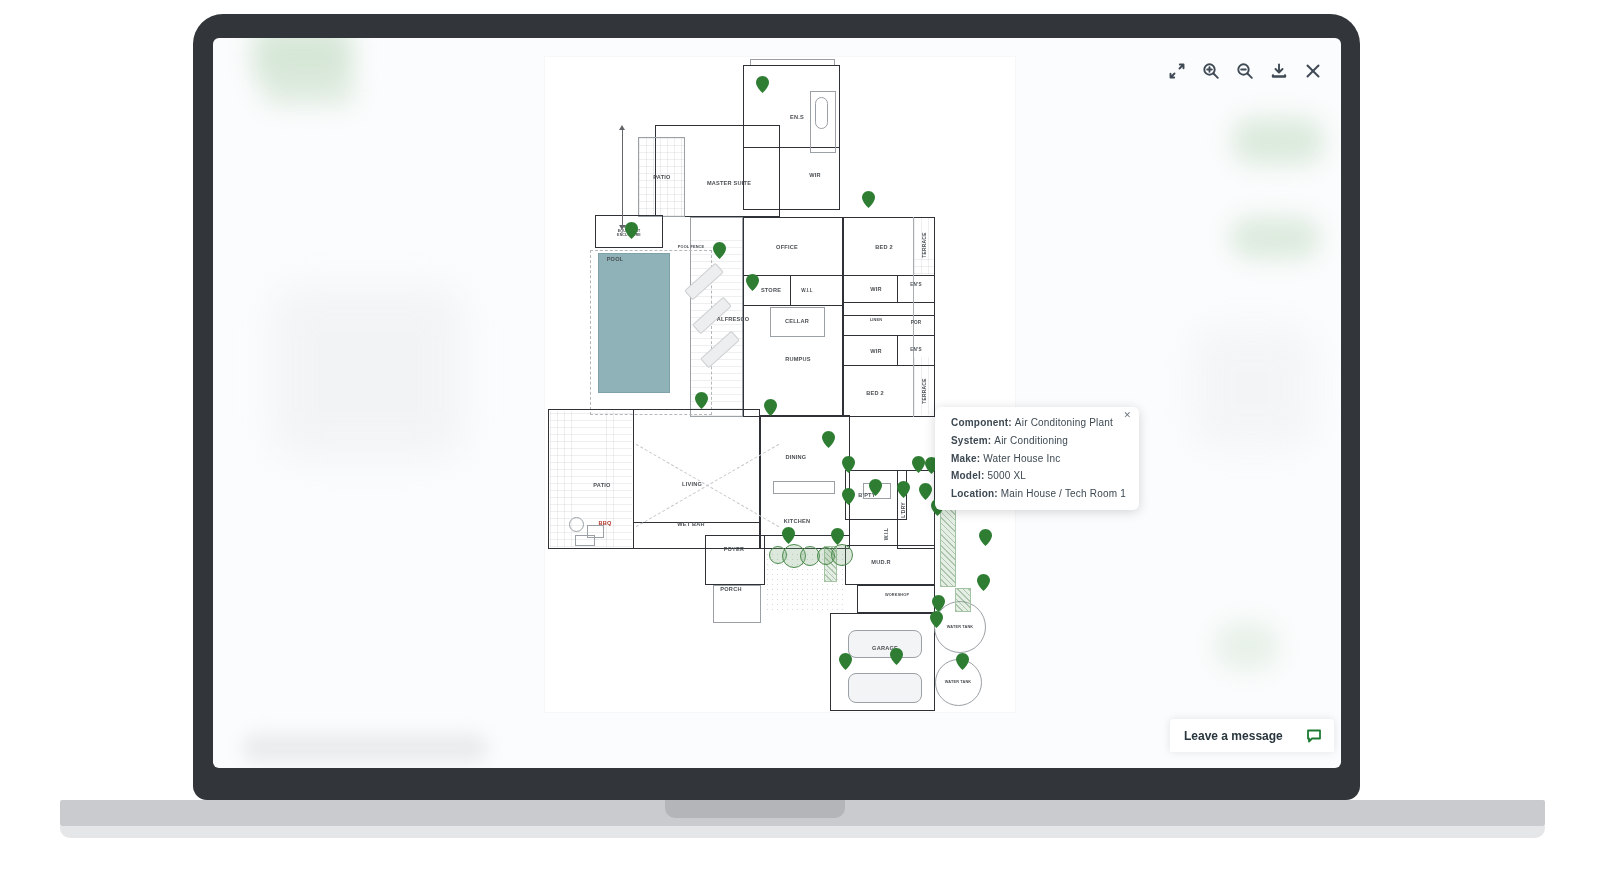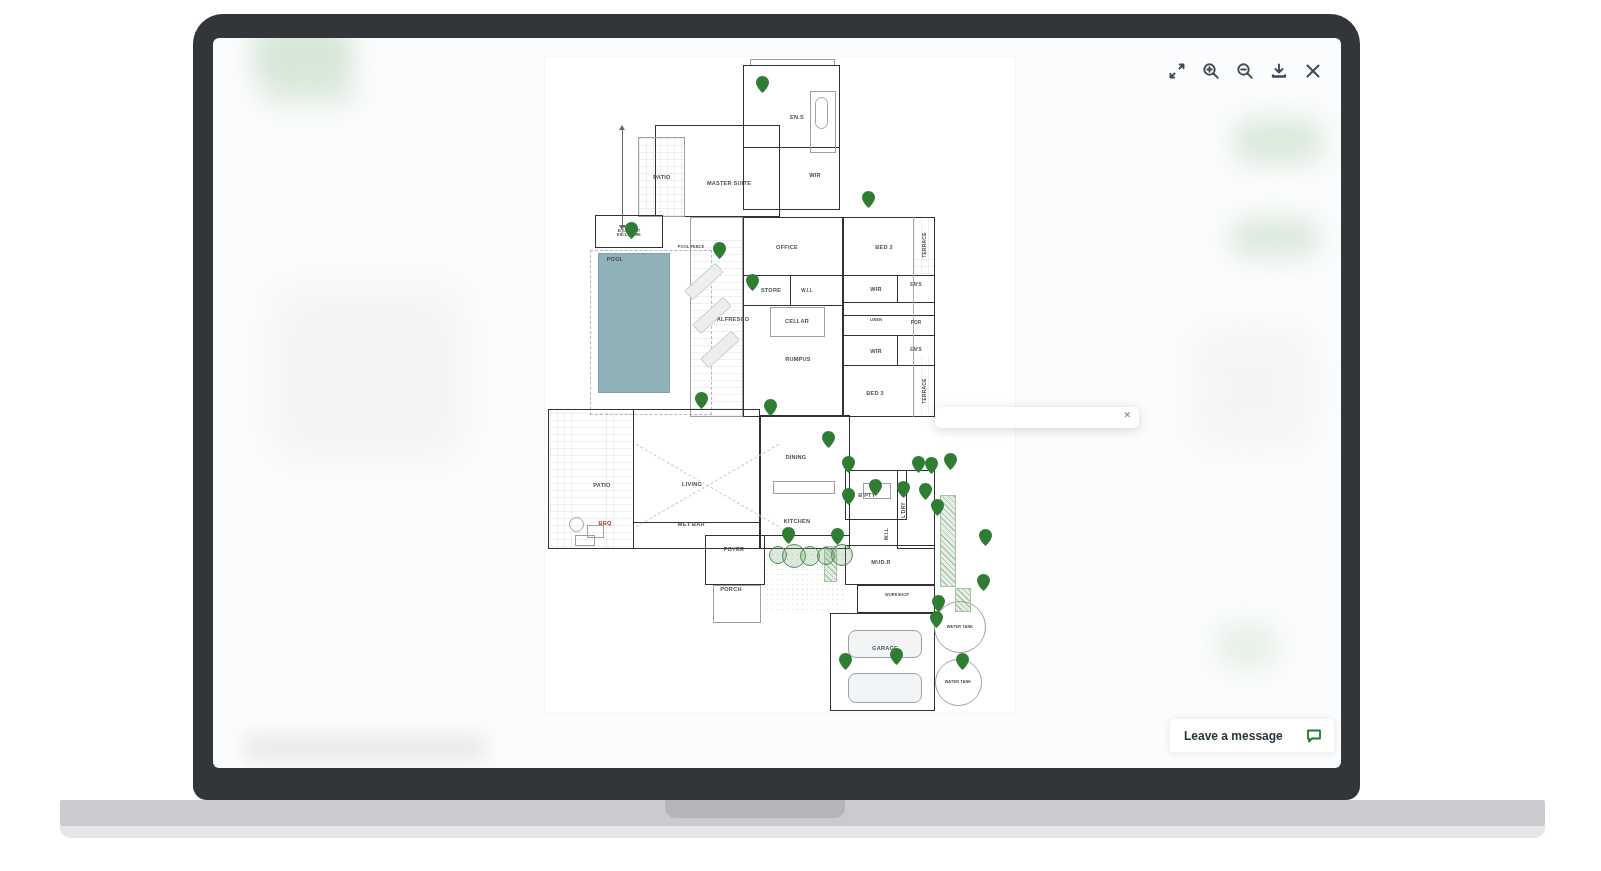--- a/index.html
+++ b/index.html
@@ -318,20 +318,27 @@
             <path d="M6.5 0 C2.9 0 0 2.9 0 6.5 C0 11.2 6.5 17 6.5 17 C6.5 17 13 11.2 13 6.5 C13 2.9 10.1 0 6.5 0 Z" fill="#2e7d33"></path>
           </svg></div>
         <div class="pin" style="left: 410.5px; top: 596px;"><svg width="13" height="17" viewBox="0 0 13 17">
             <path d="M6.5 0 C2.9 0 0 2.9 0 6.5 C0 11.2 6.5 17 6.5 17 C6.5 17 13 11.2 13 6.5 C13 2.9 10.1 0 6.5 0 Z" fill="#2e7d33"></path>
           </svg></div>
       </div>
   </div>
 
   <div class="tooltip">
     <span class="tt-close">✕</span>
+    <div id="tooltip-fields">
+        <p class="tt-row"><b>Component: </b>Air Conditoning Plant</p>
+        <p class="tt-row"><b>System: </b>Air Conditioning</p>
+        <p class="tt-row"><b>Make: </b>Water House Inc</p>
+        <p class="tt-row"><b>Model: </b>5000 XL</p>
+        <p class="tt-row"><b>Location: </b>Main House / Tech Room 1</p>
+      </div>
   </div>
 
   <div class="chat">
     <span class="chat-label">Leave a message</span>
     <span style="display:inline-flex;">
       <svg width="16" height="15" viewBox="0 0 16 15" fill="none" stroke="#1d7a33" stroke-width="1.8" stroke-linejoin="round">
         <path d="M2 2.5 h12 v8 h-8 l-3 3 v-3 h-1 z"></path>
       </svg>
     </span>
   </div>

